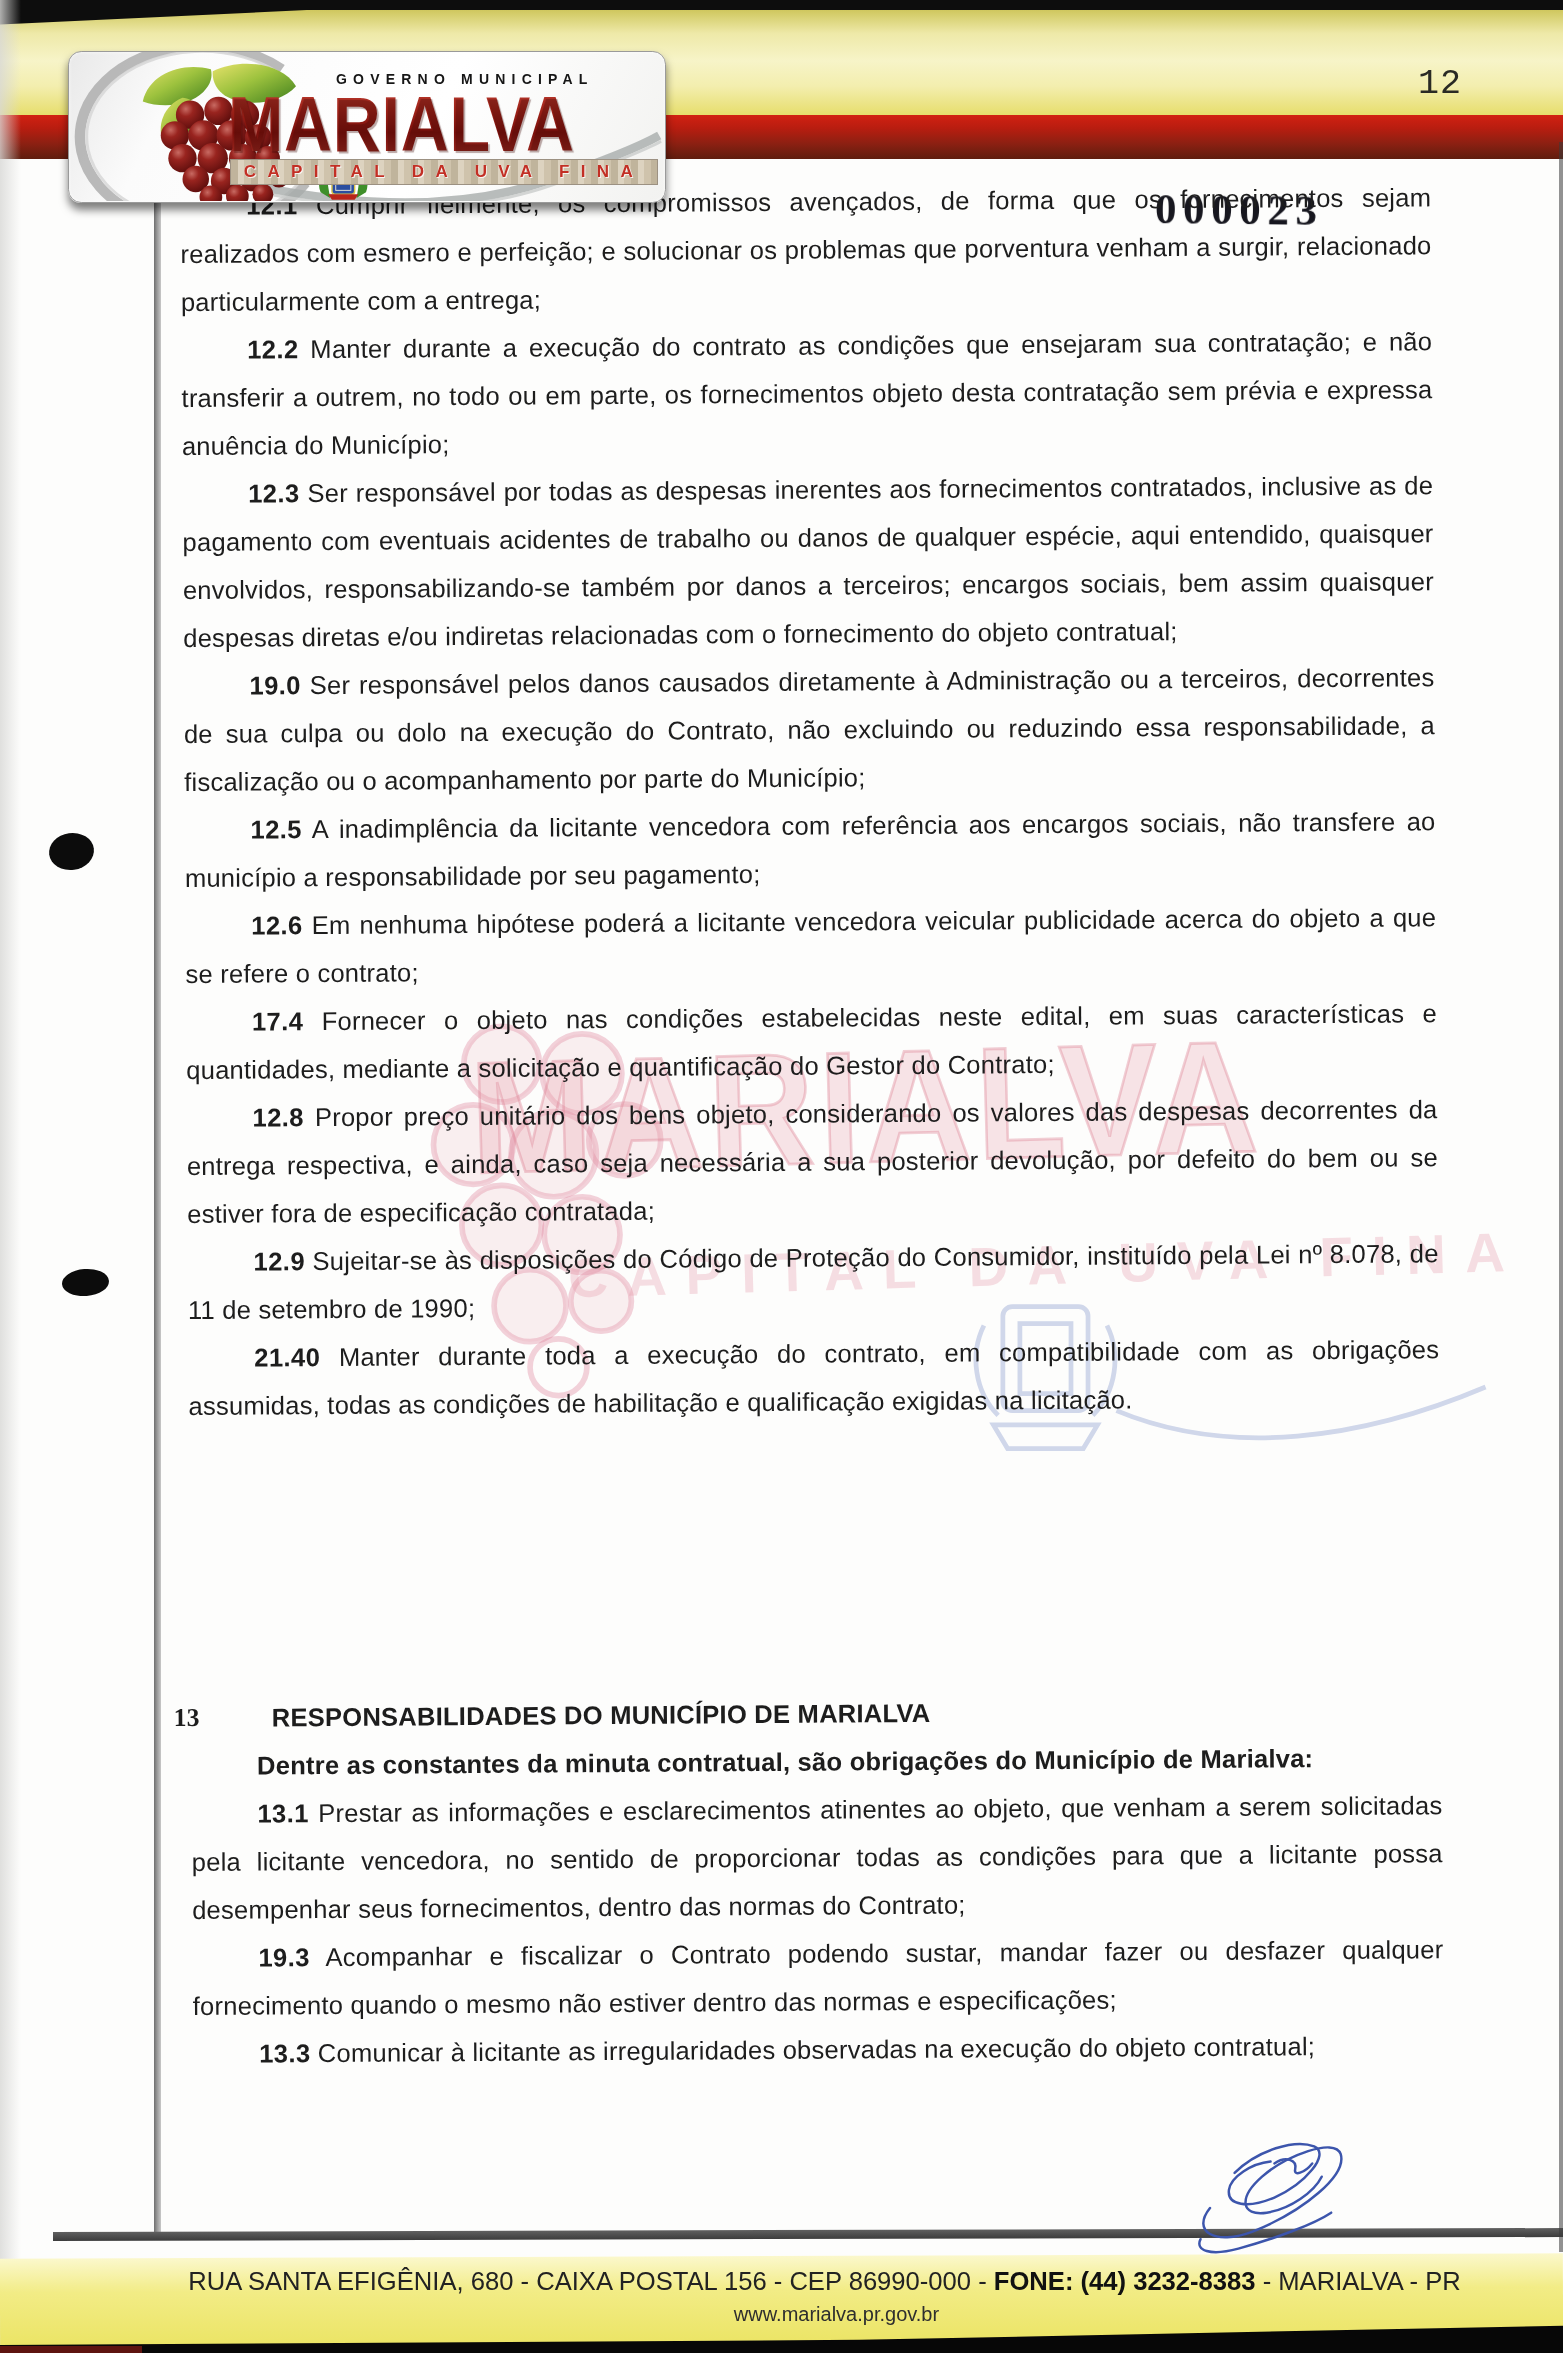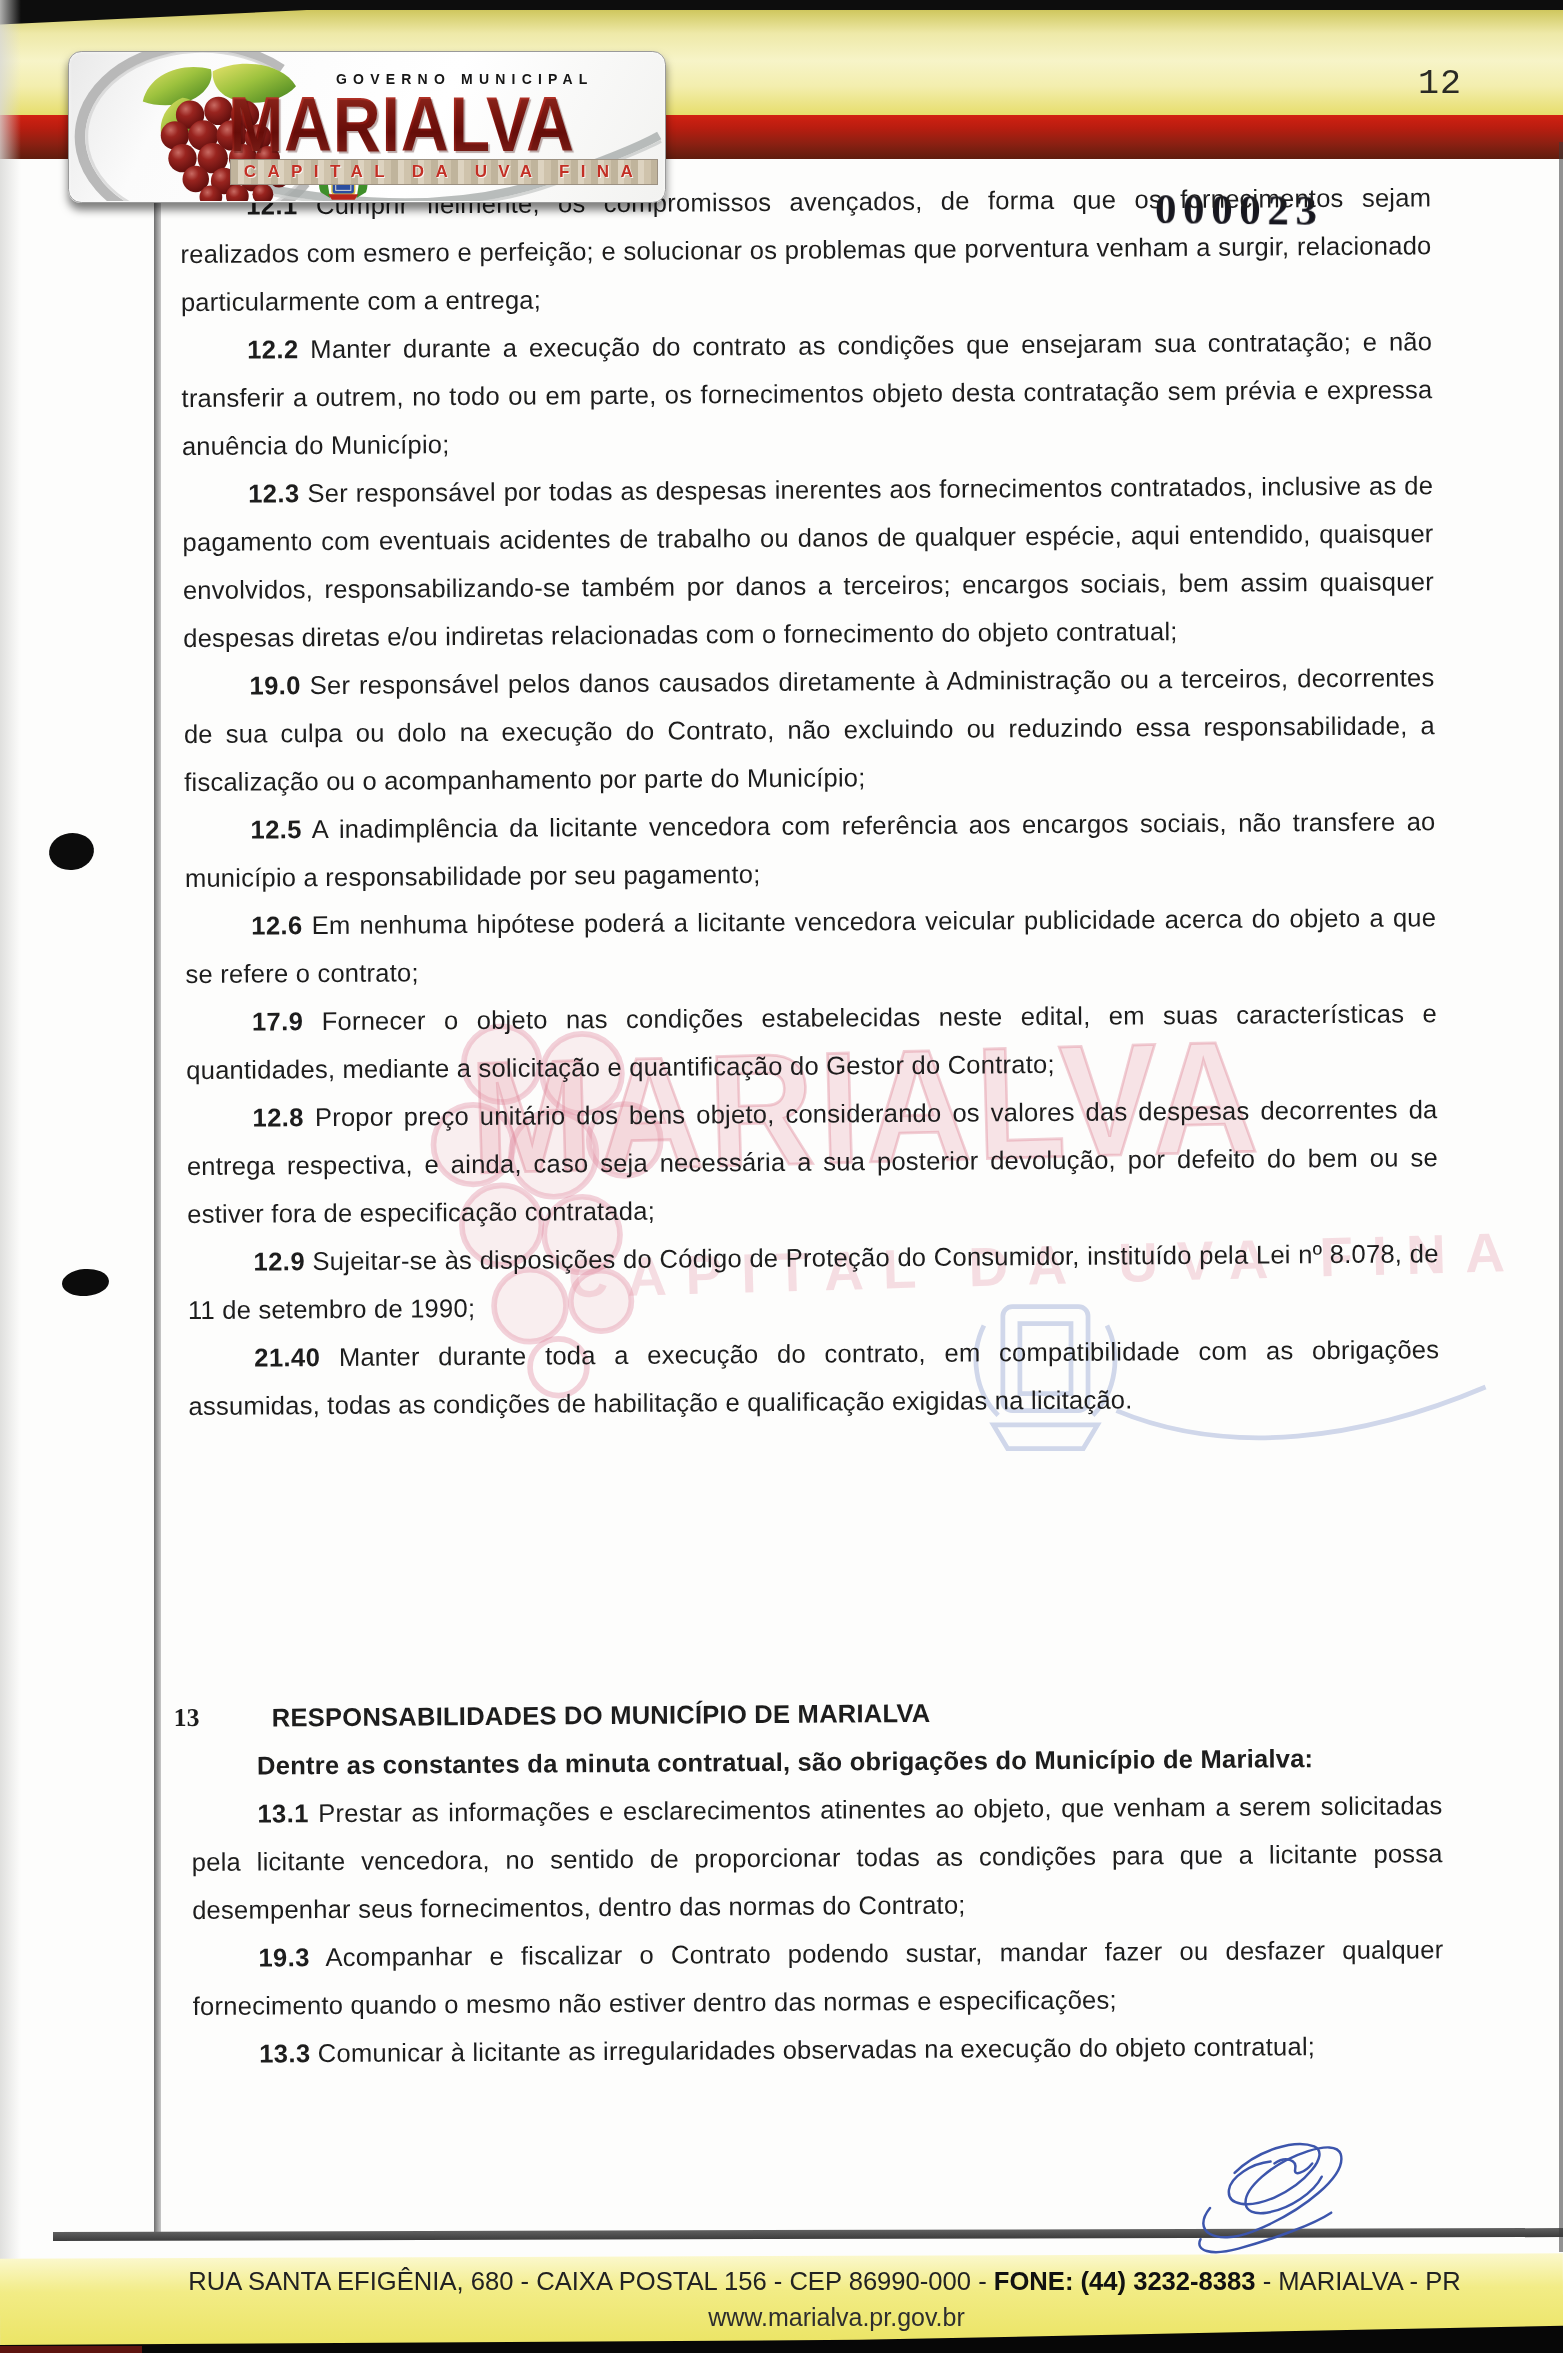--- a/index.html
+++ b/index.html
@@ -69,21 +69,21 @@
   
   .signature { position:absolute; left:1172px; top:2118px; z-index:6; }
   
   .footer-band { position:absolute; left:0; top:2256px; width:1563px; height:97px;
     background:linear-gradient(180deg,#fbf8cc 0%, #f2ec86 35%, #eae35f 100%);
     transform:rotate(-0.2deg); }
   .footer-text { position:absolute; left:0; top:2267px; width:1563px; text-align:center;
     padding-left:86px; font-size:25.6px; color:#222; white-space:nowrap; }
   .footer-text b { color:#111; }
   .footer-url { position:absolute; left:0; top:2303px; width:1563px; text-align:center;
-    padding-left:110px; font-size:25px; color:#2e2e2e; }
+    padding-left:110px; font-size:20px; color:#2e2e2e; }
   .footer-black { position:absolute; left:0; top:2309px; width:1563px; height:44px; background:#070707;
     clip-path:polygon(0 82%, 55% 70%, 100% 38%, 100% 100%, 0 100%); }
   .footer-red-sliver { position:absolute; left:0; top:2346px; width:142px; height:7.6px; background:#5e1410; }
 </style>
 </head>
 <body>
 
 <div id="page">
 
   <div class="band-yellow"></div>
@@ -199,21 +199,21 @@
   <div class="punch p1"></div>
   <div class="punch p2"></div>
 
   <div class="content" id="content">
       <p class="para"><b>12.1</b> Cumprir fielmente, os compromissos avençados, de forma que os fornecimentos sejam realizados com esmero e perfeição; e solucionar os problemas que porventura venham a surgir, relacionado particularmente com a entrega;</p>
       <p class="para"><b>12.2</b> Manter durante a execução do contrato as condições que ensejaram sua contratação; e não transferir a outrem, no todo ou em parte, os fornecimentos objeto desta contratação sem prévia e expressa anuência do Município;</p>
       <p class="para"><b>12.3</b> Ser responsável por todas as despesas inerentes aos fornecimentos contratados, inclusive as de pagamento com eventuais acidentes de trabalho ou danos de qualquer espécie, aqui entendido, quaisquer envolvidos, responsabilizando-se também por danos a terceiros; encargos sociais, bem assim quaisquer despesas diretas e/ou indiretas relacionadas com o fornecimento do objeto contratual;</p>
       <p class="para"><b>19.0</b> Ser responsável pelos danos causados diretamente à Administração ou a terceiros, decorrentes de sua culpa ou dolo na execução do Contrato, não excluindo ou reduzindo essa responsabilidade, a fiscalização ou o acompanhamento por parte do Município;</p>
       <p class="para"><b>12.5</b> A inadimplência da licitante vencedora com referência aos encargos sociais, não transfere ao município a responsabilidade por seu pagamento;</p>
       <p class="para"><b>12.6</b> Em nenhuma hipótese poderá a licitante vencedora veicular publicidade acerca do objeto a que se refere o contrato;</p>
-      <p class="para"><b>17.9</b> Fornecer o objeto nas condições estabelecidas neste edital, em suas características e quantidades, mediante a solicitação e quantificação do Gestor do Contrato;</p>
+      <p class="para"><b>17.4</b> Fornecer o objeto nas condições estabelecidas neste edital, em suas características e quantidades, mediante a solicitação e quantificação do Gestor do Contrato;</p>
       <p class="para"><b>12.8</b> Propor preço unitário dos bens objeto, considerando os valores das despesas decorrentes da entrega respectiva, e ainda, caso seja necessária a sua posterior devolução, por defeito do bem ou se estiver fora de especificação contratada;</p>
       <p class="para"><b>12.9</b> Sujeitar-se às disposições do Código de Proteção do Consumidor, instituído pela Lei nº 8.078, de 11 de setembro de 1990;</p>
       <p class="para"><b>21.40</b> Manter durante toda a execução do contrato, em compatibilidade com as obrigações assumidas, todas as condições de habilitação e qualificação exigidas na licitação.</p>
       <div class="heading-row">
         <span class="hnum">13</span>
         <span>RESPONSABILIDADES DO MUNICÍPIO DE MARIALVA</span>
       </div>
       <p class="intro">Dentre as constantes da minuta contratual, são obrigações do Município de Marialva:</p>
       <p class="para"><b>13.1</b> Prestar as informações e esclarecimentos atinentes ao objeto, que venham a serem solicitadas pela licitante vencedora, no sentido de proporcionar todas as condições para que a licitante possa desempenhar seus fornecimentos, dentro das normas do Contrato;</p>
       <p class="para"><b>19.3</b> Acompanhar e fiscalizar o Contrato podendo sustar, mandar fazer ou desfazer qualquer fornecimento quando o mesmo não estiver dentro das normas e especificações;</p>

